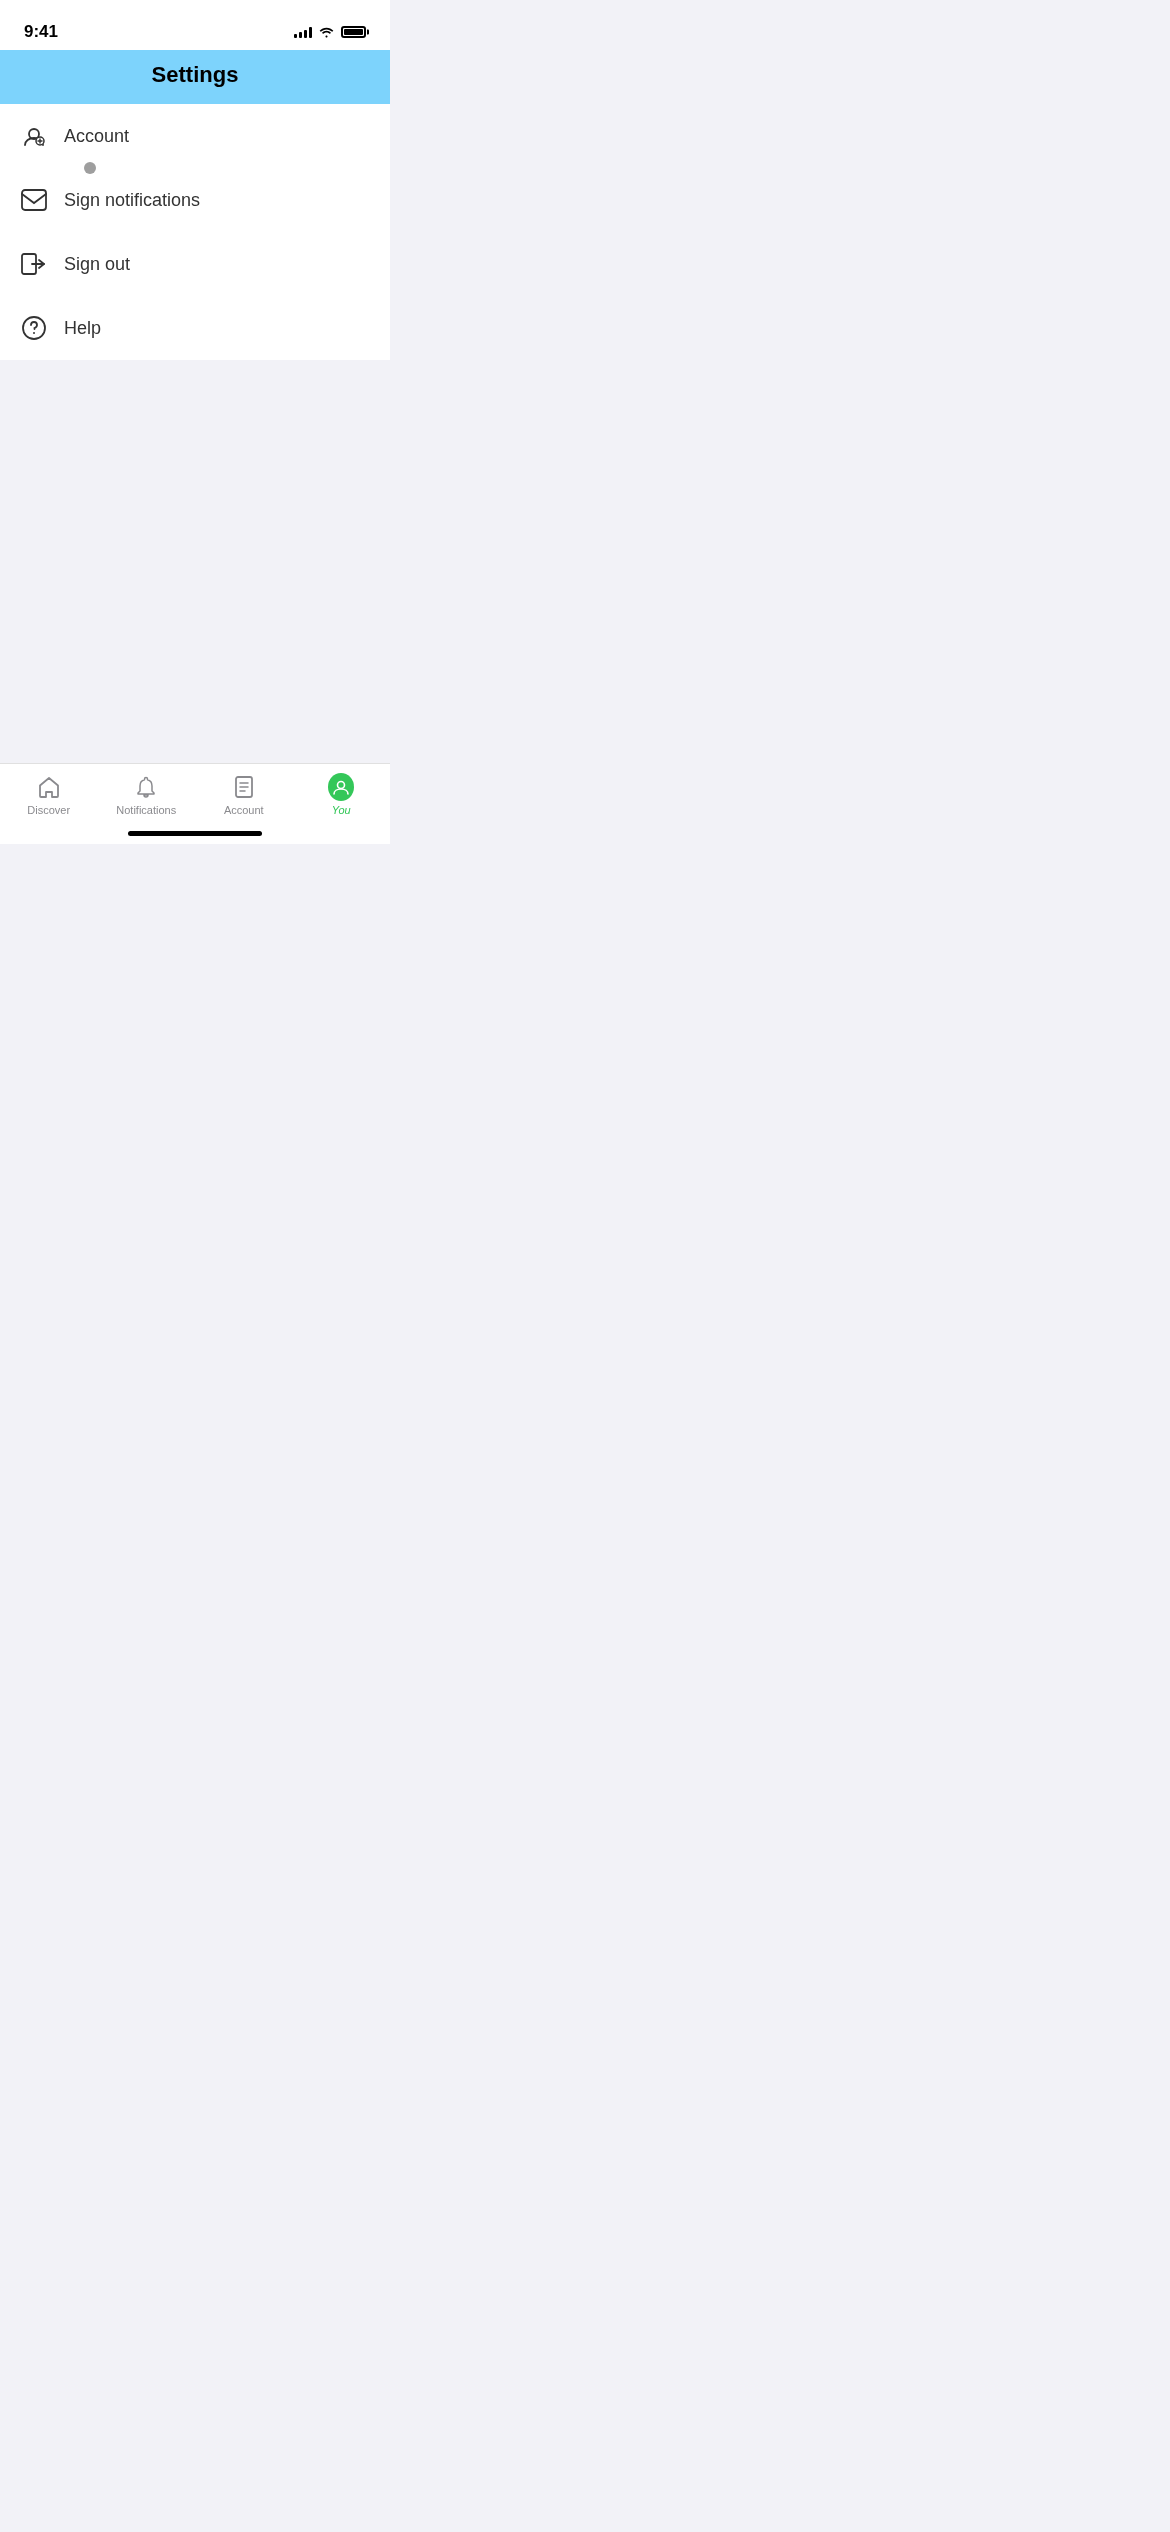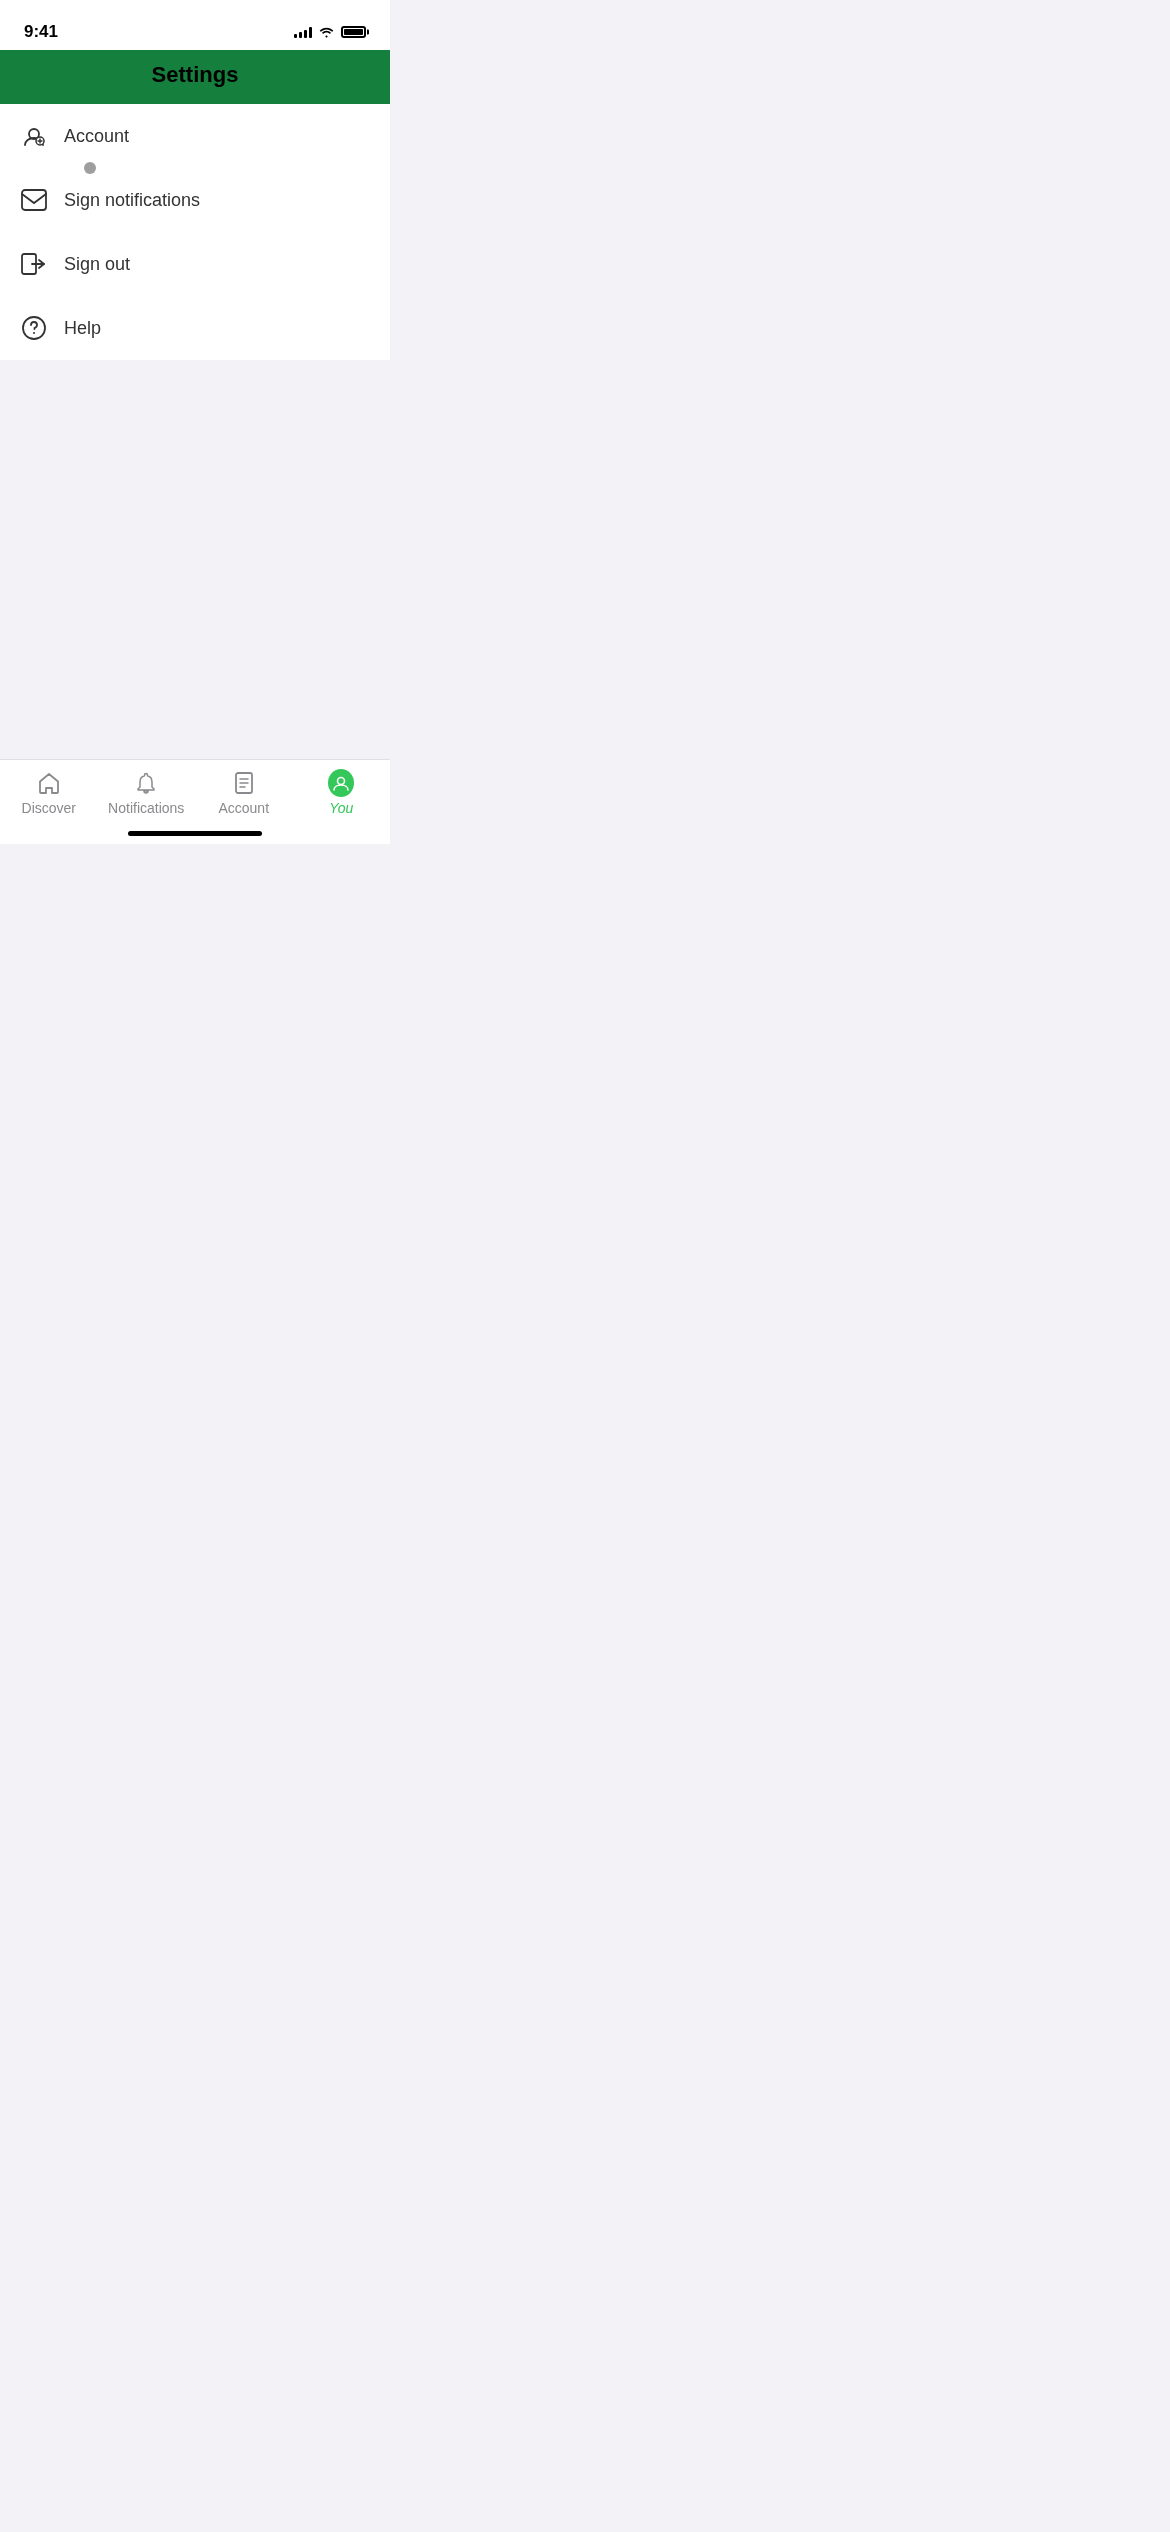--- a/index.html
+++ b/index.html
@@ -80,21 +80,21 @@
 
     .battery-fill {
       width: 100%;
       height: 100%;
       background: #000;
       border-radius: 1px;
     }
 
     
     .header {
-      background: #15803d;
+      background: #7dd3fc;
       padding: 12px 16px 16px;
       text-align: center;
     }
 
     .header-title {
       font-size: 22px;
       font-weight: 700;
       color: #000;
     }
 
@@ -176,21 +176,21 @@
 
     .tab-icon {
       width: 26px;
       height: 26px;
       display: flex;
       align-items: center;
       justify-content: center;
     }
 
     .tab-label {
-      font-size: 14px;
+      font-size: 11px;
       color: #8a8a8e;
     }
 
     .tab-label.active {
       color: #34c759;
       font-style: italic;
     }
 
     .tab-avatar {
       width: 28px;

